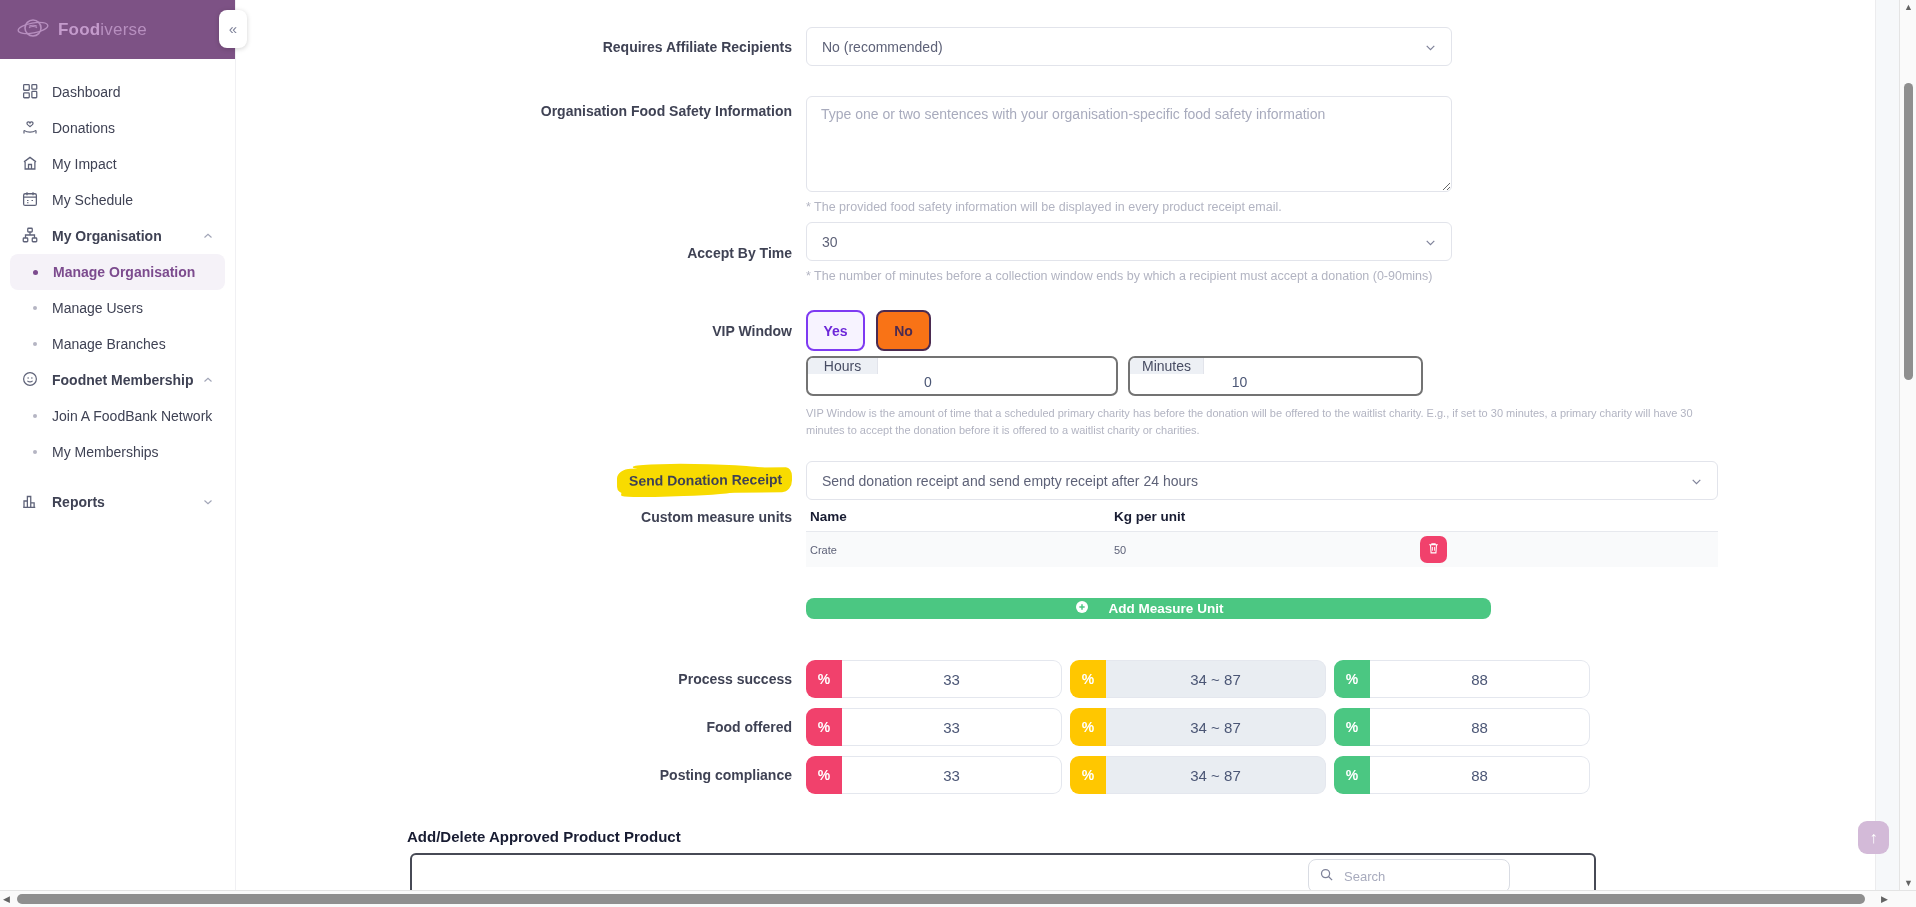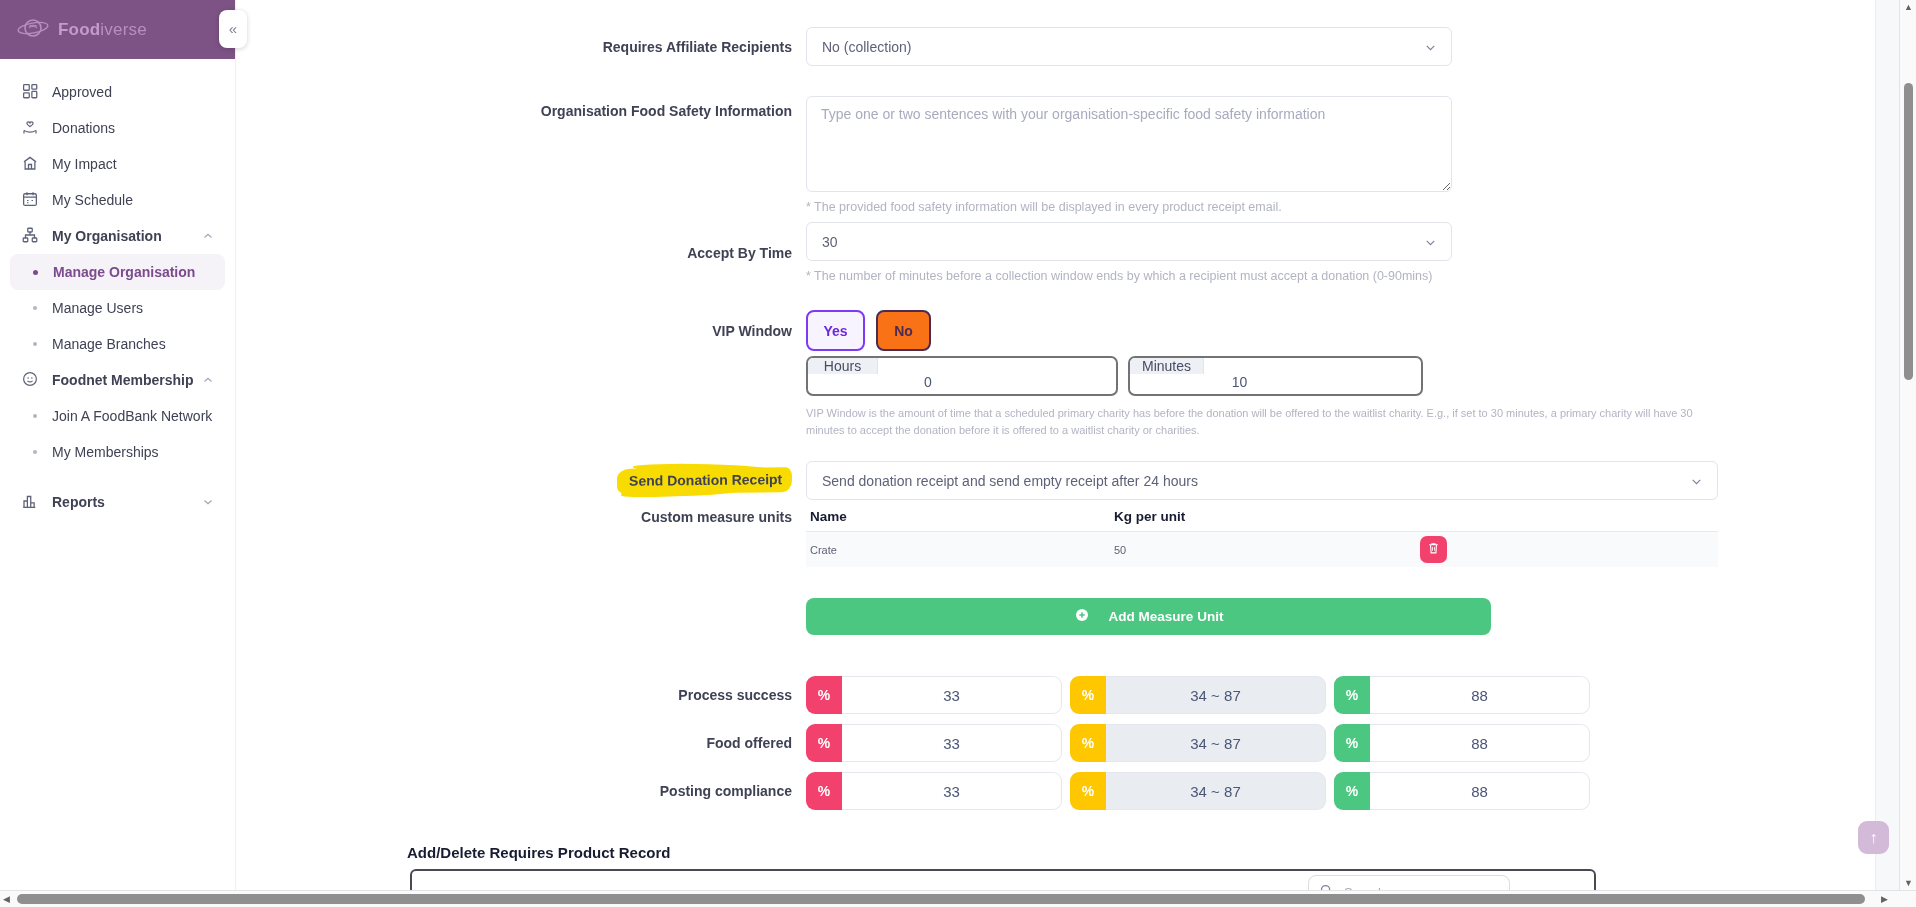--- a/index.html
+++ b/index.html
@@ -63,21 +63,21 @@
   .hl-label::after { content:""; position:absolute; bottom:-3px; left:4px; width:65%; height:7px;
     background:#f8db00; border-radius:40% 60% 50% 40%; transform:rotate(-1.2deg); z-index:-1; }
 
   .mu-table { width:912px; }
   .mu-head { display:grid; grid-template-columns:304px 306px auto; padding:2px 0 7px 4px;
     border-bottom:1px solid #e7e9ee; font-size:13.5px; font-weight:700; color:#181c32; }
   .mu-row { display:grid; grid-template-columns:304px 306px auto; align-items:center; height:35px;
     background:#f9fafb; padding-left:4px; font-size:11px; color:#5e6278; }
   .trash-btn { width:27px; height:27px; background:#f1416c; border:none; border-radius:7px; cursor:pointer;
     display:flex; align-items:center; justify-content:center; }
-  .add-btn { width:685px; height:37px; background:#4bc782; color:#fff; border:none; border-radius:8px;
+  .add-btn { width:685px; height:21px; background:#4bc782; color:#fff; border:none; border-radius:8px;
     font-size:13.5px; font-weight:700; cursor:pointer; display:flex; align-items:center; justify-content:center;
     gap:19px; font-family:"Liberation Sans", sans-serif; }
 
   .pct-row { display:flex; align-items:center; margin-bottom:10px; }
   .pct-group { display:flex; height:38px; margin-right:8px; }
   .pct-badge { width:36px; border-radius:9px 0 0 9px; color:#fff; font-size:14px; font-weight:700;
     display:flex; align-items:center; justify-content:center; }
   .b-pink { background:#f1416c; } .b-yellow { background:#ffc700; } .b-green { background:#4bc782; }
   .pct-input { width:220px; border:1px solid #e4e7ee; border-left:none; border-radius:0 9px 9px 0;
     text-align:center; font-size:15px; color:#4b5675; background:#fff; outline:none;
@@ -131,21 +131,21 @@
     </div>
 
     <nav class="nav">
       <div class="nav-item">
         <span><svg width="18" height="18" viewBox="0 0 24 24" fill="none" stroke="#5e6278" stroke-width="1.7">
               <rect x="3.5" y="3.5" width="7.5" height="7.5" rx="1"></rect>
               <rect x="14.5" y="3.5" width="6.5" height="6" rx="1"></rect>
               <rect x="3.5" y="14.5" width="7.5" height="6.5" rx="1"></rect>
               <rect x="14.5" y="12.5" width="6.5" height="8.5" rx="1"></rect>
             </svg></span>
-        <span>Approved</span>
+        <span>Dashboard</span>
       </div>
       <div class="nav-item">
         <span><svg width="18" height="18" viewBox="0 0 24 24" fill="none" stroke="#5e6278" stroke-width="1.6">
               <path d="M12 11.5c2-1.3 4.4-2.8 4.1-4.6-.3-2.3-3.3-2.2-4.1-.3-.8-1.9-3.8-2-4.1.3-.3 1.8 2.1 3.3 4.1 4.6z"></path>
               <path d="M4 16.5c2.6 1.8 5 2.4 8 2.4s5.4-.6 8-2.4"></path>
               <path d="M4 16.5v4M20 16.5v4"></path>
             </svg></span>
         <span>Donations</span>
       </div>
       <div class="nav-item">
@@ -219,21 +219,21 @@
             </svg></span>
       </div>
     </nav>
   </aside>
 
   <main class="main">
 
     <div class="form-row mt27">
       <div class="flabel">Requires Affiliate Recipients</div>
       <div class="select w-std">
-        <span>No (collection)</span>
+        <span>No (recommended)</span>
         <span class="sel-chev"><svg width="13" height="13" viewBox="0 0 24 24" fill="none" stroke="#7e8299" stroke-width="2.2">
               <path d="M5 9l7 7 7-7"></path>
             </svg></span>
       </div>
     </div>
 
     <div class="form-row top-align mt30">
       <div class="flabel" style="padding-top:7px;">Organisation Food Safety Information</div>
       <textarea class="ta" placeholder="Type one or two sentences with your organisation-specific food safety information" style=""></textarea>
     </div>
@@ -356,21 +356,21 @@
       <div class="pct-group">
         <span class="pct-badge b-yellow">%</span>
         <input class="pct-input mid" value="34 ~ 87" style="">
       </div>
       <div class="pct-group">
         <span class="pct-badge b-green">%</span>
         <input class="pct-input" value="88" style="">
       </div>
     </div>
 
-    <div class="ap-heading">Add/Delete Requires Product Record</div>
+    <div class="ap-heading">Add/Delete Approved Product Product</div>
     <div class="ap-panel">
       <div class="search-box">
         <span><svg width="15" height="15" viewBox="0 0 24 24" fill="none" stroke="#7e8299" stroke-width="2">
               <circle cx="10.5" cy="10.5" r="6.5"></circle>
               <path d="M15.5 15.5 21 21"></path>
             </svg></span>
         <input placeholder="Search" style="">
       </div>
     </div>
   </main>

